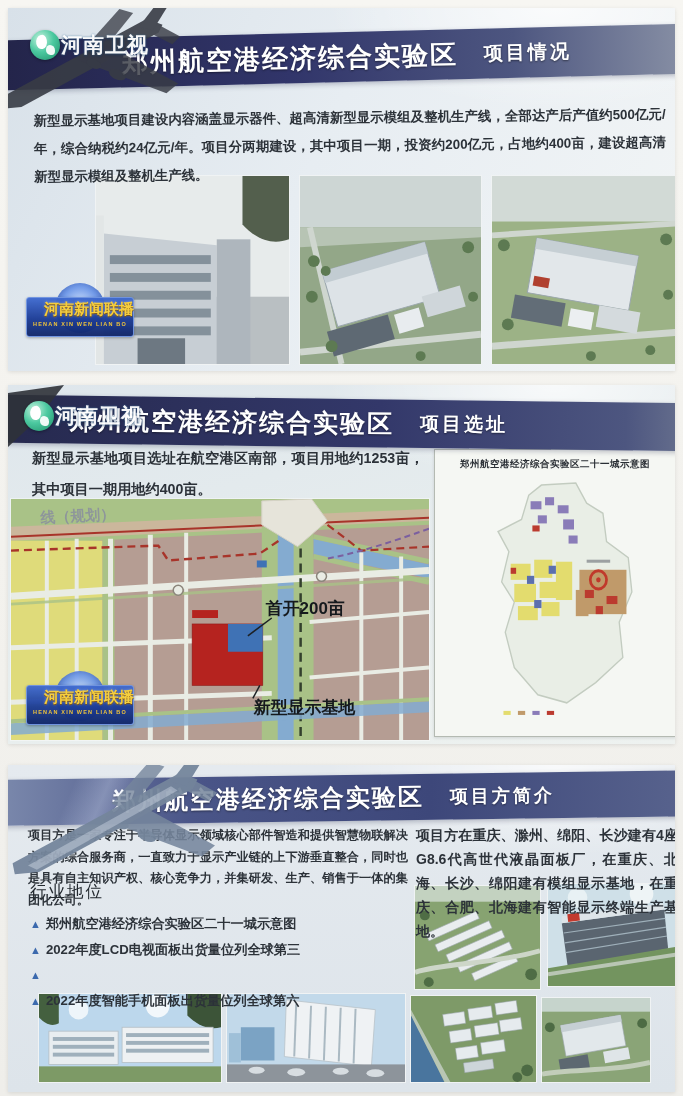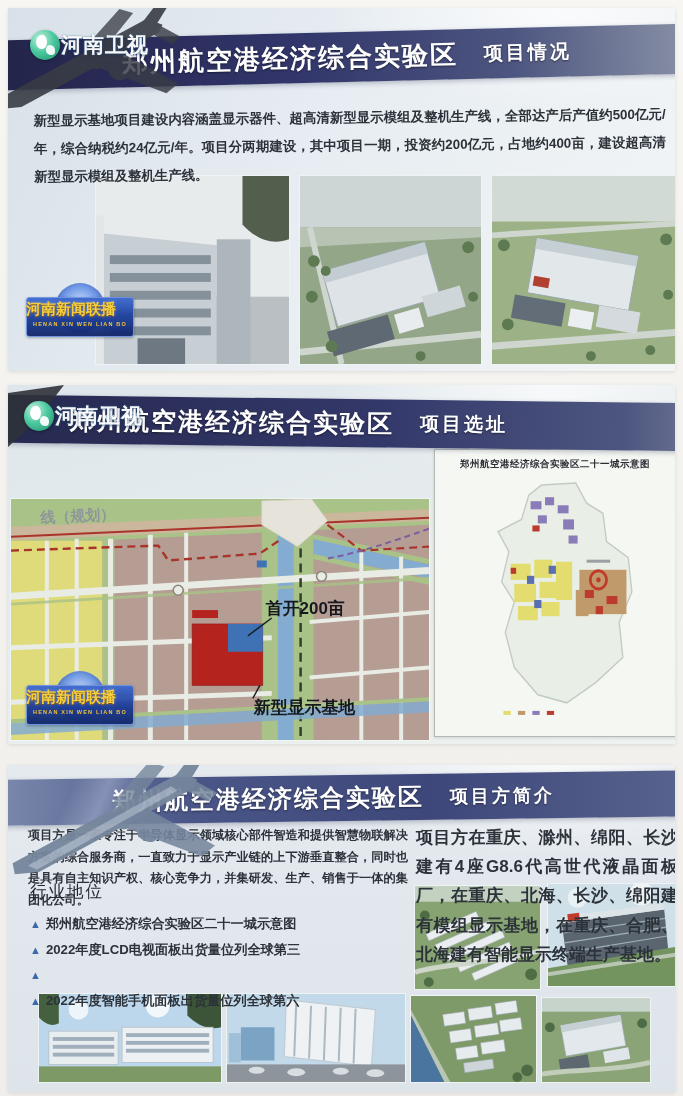--- a/index.html
+++ b/index.html
@@ -33,39 +33,39 @@
   .tv-globe{width:30px;height:30px;border-radius:50%;position:relative;flex:0 0 auto;
     background:radial-gradient(circle at 35% 30%,#c6f2de 0%,#4cc9a0 45%,#1d8f68 100%);box-shadow:0 1px 3px rgba(0,0,0,.35)}
   .tv-globe i{position:absolute;left:6px;top:5px;width:11px;height:14px;background:#fff;border-radius:60% 40% 55% 45%;transform:rotate(-12deg)}
   .tv-globe b{position:absolute;right:5px;bottom:5px;width:9px;height:10px;background:rgba(255,255,255,.92);border-radius:50% 60% 40% 55%}
   .tv-name{font-size:21px;font-weight:700;color:#fff;opacity:.96;letter-spacing:1px;
     text-shadow:0 1px 3px rgba(10,40,80,.7),0 0 2px rgba(120,180,220,.6)}
   .body-text{position:absolute;color:#2c3239;font-weight:600;text-align:justify;z-index:2}
   .p1 .body-text{top:96px;left:26px;width:632px;font-size:13.4px;line-height:2.1;transform:rotate(-.6deg)}
   .p2 .body-text{top:58px;left:24px;width:392px;font-size:14.2px;line-height:2.2}
   .p3 .body-left{top:60px;left:20px;width:380px;font-size:12.2px;line-height:1.78}
-  .p3 .body-right{top:58px;left:408px;width:262px;font-size:17px;line-height:1.72}
+  .p3 .body-right{top:58px;left:408px;width:262px;font-size:14px;line-height:1.72}
   .imgrow{position:absolute;top:167px;left:87px;display:flex;gap:9px;z-index:1}
   .imgbox{background:#dde4e6;border:1px solid rgba(255,255,255,.55);overflow:hidden}
   .imgbox svg{display:block;width:100%;height:100%}
   .main-map{position:absolute;left:2px;top:113px;width:420px;height:243px;z-index:1;border:1px solid rgba(255,255,255,.4)}
   .main-map svg{display:block;width:100%;height:100%}
   .map-label{font:700 17px "Liberation Sans","DejaVu Sans",sans-serif;fill:#15191d}
   .map-label-dim{font:700 15px "Liberation Sans","DejaVu Sans",sans-serif;fill:#8d949c;opacity:.95}
   .inset{position:absolute;left:426px;top:64px;width:242px;height:288px;background:#f5f7f3;border:1px solid #b4bab2;
     box-shadow:0 1px 3px rgba(0,0,0,.12);padding:8px 16px 4px;z-index:1}
   .inset-title{font-size:9.5px;font-weight:700;color:#2a2f35;text-align:center;letter-spacing:.5px}
   .inset svg{display:block;width:100%;height:252px}
   .watermark{position:absolute;width:108px;height:54px;z-index:6}
   .wm-p1{left:18px;top:280px}.wm-p2{left:18px;top:291px}
   .wm-globe{position:absolute;left:29px;top:-5px;width:50px;height:50px;border-radius:50%;opacity:.95;
     background:radial-gradient(circle at 50% 42%,#d2e4ff 0%,#6d97e8 45%,#2a4da8 78%,#16306e 100%)}
   .wm-banner{position:absolute;left:0;top:9px;width:108px;height:40px;border-radius:3px;opacity:.96;
     background:linear-gradient(180deg,#3f6ad0 0%,#1c3c96 55%,#12276a 100%);border:1px solid #6f93e0;box-shadow:0 1px 3px rgba(0,0,0,.3)}
-  .wm-title{position:absolute;top:12px;width:100%;text-align:left;font-size:15px;font-weight:800;color:#f5ce3e;z-index:2;
+  .wm-title{position:absolute;top:12px;width:100%;text-align:right;font-size:15px;font-weight:800;color:#f5ce3e;z-index:2;
     text-shadow:0 1px 1px #7c4f08,0 0 3px rgba(255,255,255,.45)}
   .wm-sub{position:absolute;top:33px;width:100%;text-align:center;font-size:5.5px;font-weight:700;color:#f0c43a;letter-spacing:1.2px;z-index:2}
   .industry{position:absolute;left:22px;top:116px;z-index:2}
   .ind-title{font-size:16.5px;font-weight:400;color:#23292f;letter-spacing:2px;margin-bottom:8px}
   .bullet{display:flex;align-items:baseline;font-size:13.2px;font-weight:600;color:#2c3239;line-height:25px}
   .bullet .tri{color:#3b69ad;font-size:11px;margin-right:5px}
   .p3-img{position:absolute;z-index:1}
 </style>
 </head>
 <body>
@@ -181,20 +181,21 @@
       <span class="hdr-title">郑州航空港经济综合实验区</span>
       <span class="hdr-sub">项目选址</span>
     </div>
     <div class="tvlogo tvlogo-p2">
       <span class="tv-globe">
           <i></i>
           <b></b>
         </span>
       <span class="tv-name">河南卫视</span>
     </div>
+    <p class="body-text">新型显示基地项目选址在航空港区南部，项目用地约1253亩，其中项目一期用地约400亩。</p>
 
     <div class="main-map">
       <svg viewBox="0 0 420 243" preserveAspectRatio="none">
         <rect width="420" height="243" fill="#b59d93"></rect>
         <path d="M0,0 H420 V26 L0,46 Z" fill="#a9c287"></path>
         <path d="M0,28 L420,10 L420,22 L0,42 Z" fill="#cbb79c"></path>
         <path d="M0,38 L420,19" stroke="#a8342a" stroke-width="2" fill="none"></path>
         <rect x="0" y="42" width="92" height="201" fill="#dfdb7a"></rect>
         <rect x="92" y="40" width="12" height="203" fill="#a9c287"></rect>
         <rect x="252" y="28" width="52" height="215" fill="#a9c287"></rect>

